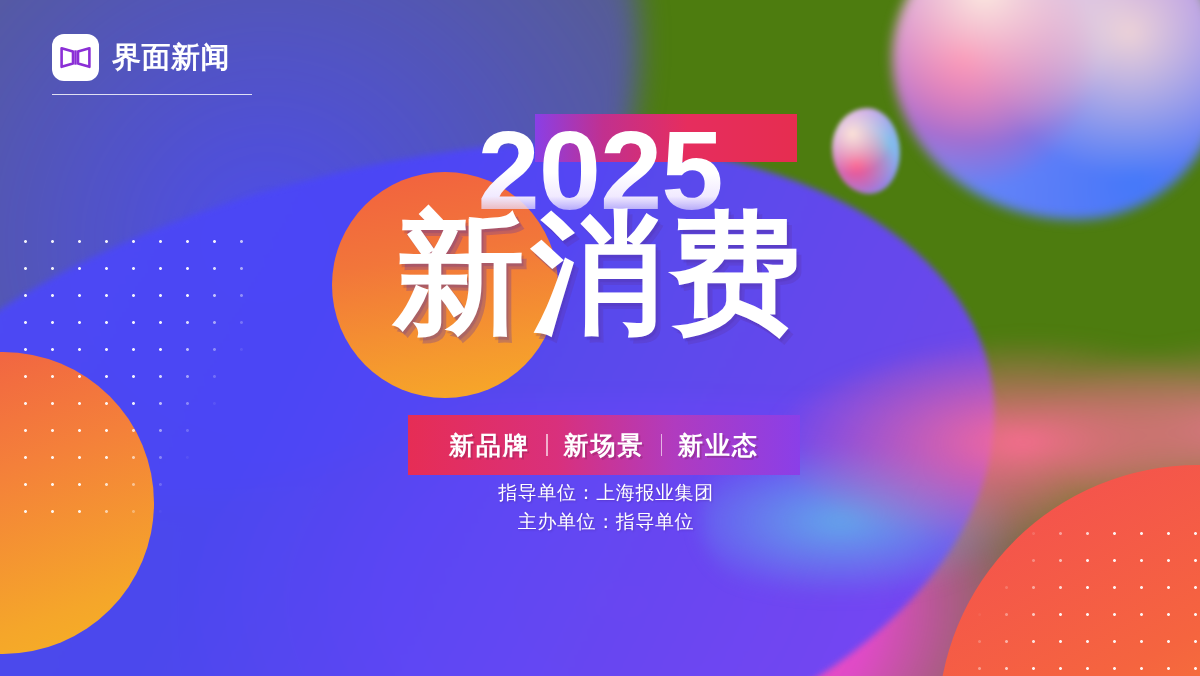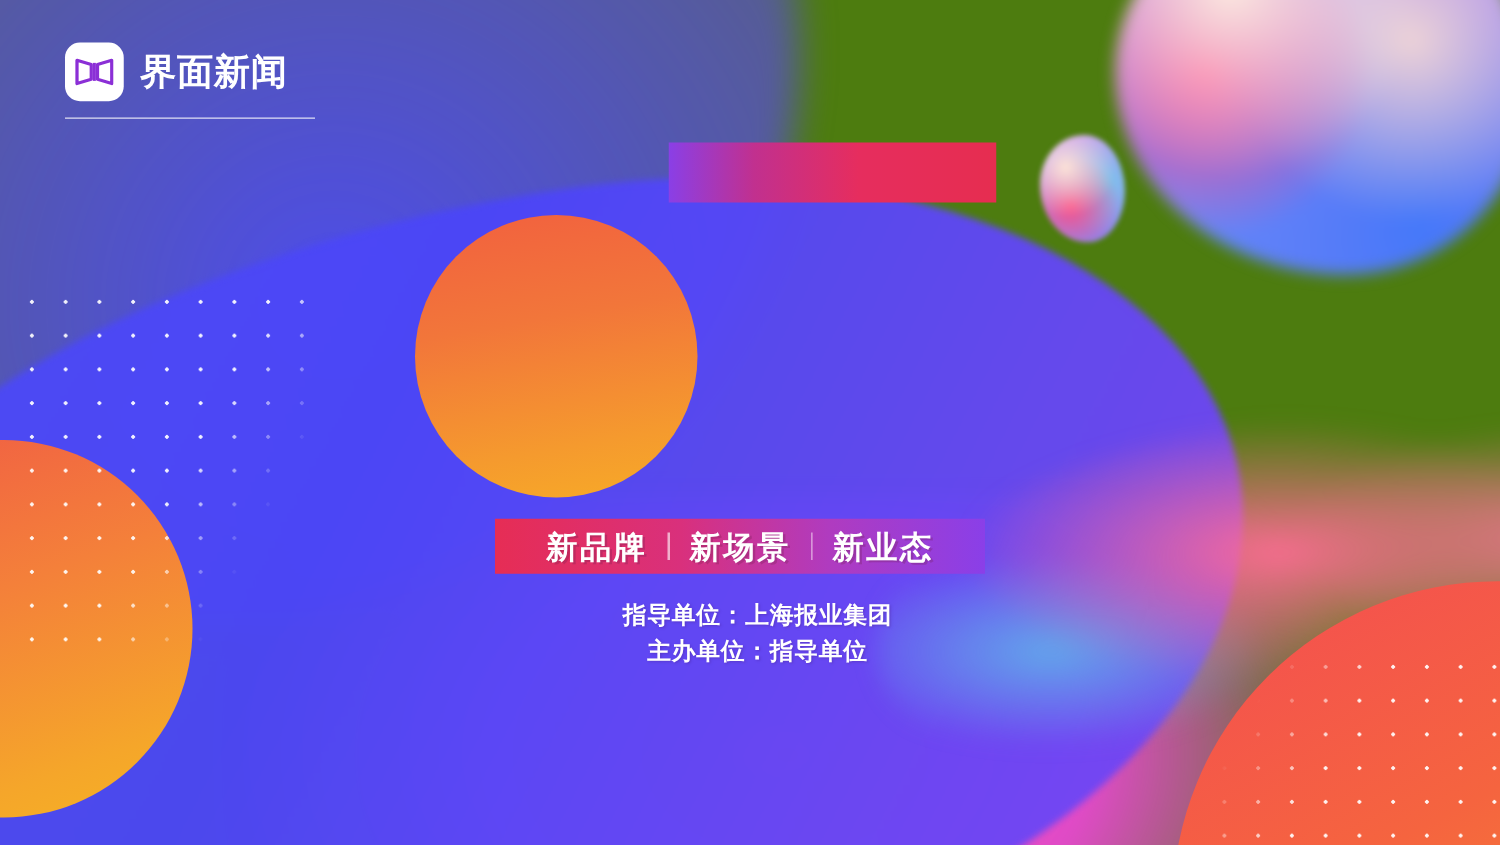--- a/index.html
+++ b/index.html
@@ -169,41 +169,41 @@
   .maintitle{
     position:relative;z-index:4;margin-top:-24px;
     font-size:132px;font-weight:800;line-height:1.12;
     letter-spacing:6px;color:#ffffff;
     font-family:"DejaVu Sans","Liberation Sans",sans-serif;
     text-shadow:5px 6px 0 rgba(92,52,170,.30), 2px 3px 1px rgba(70,40,140,.22);
   }
 
   
   .subband{
-    position:absolute;left:396px;top:415px;width:392px;height:44px;z-index:5;
+    position:absolute;left:408px;top:415px;width:392px;height:60px;z-index:5;
     background:linear-gradient(90deg,#e62d55 0%,#d9307c 38%,#b03bbf 68%,#8a3fe8 100%);
     display:flex;align-items:center;justify-content:center;gap:0;
   }
   .subband span.txt{
     color:#fff;font-size:25px;font-weight:700;letter-spacing:2px;
     font-family:"DejaVu Sans","Liberation Sans",sans-serif;
     text-shadow:2px 2px 0 rgba(110,30,80,.28);
     padding:0 16px;line-height:1;
   }
   .subband i.sep{
     display:block;width:1.5px;height:22px;background:rgba(255,255,255,.62);
     font-style:normal;flex:0 0 auto;
   }
 
   
   #credits{
     position:absolute;left:0;right:0;top:478px;z-index:6;text-align:center;
   }
   #credits div{
-    color:#fff;font-size:19px;font-weight:700;line-height:1.52;
+    color:#fff;font-size:19px;font-weight:400;line-height:1.52;
     letter-spacing:.6px;
     font-family:"DejaVu Sans","Liberation Sans",sans-serif;
     text-shadow:1px 1px 2px rgba(70,30,130,.35);
     padding-left:12px;
   }
 </style>
 </head>
 <body>
 
 <div id="poster">
@@ -235,20 +235,24 @@
           <rect x="14.3" y="4.3" width="2.4" height="14.4" fill="#8b2fd6"></rect>
         </svg>
       </div>
       <div class="logo-name">界面新闻</div>
     </div>
     <div class="logo-rule"></div>
   </div>
 
   <div class="redband"></div>
 
+  <div id="headline">
+    <div class="year">2025</div>
+    <div class="maintitle">新消费</div>
+  </div>
 
   <div class="subband">
     <span class="txt">新品牌</span>
     <i class="sep"></i>
     <span class="txt">新场景</span>
     <i class="sep"></i>
     <span class="txt">新业态</span>
   </div>
 
   <div id="credits">

